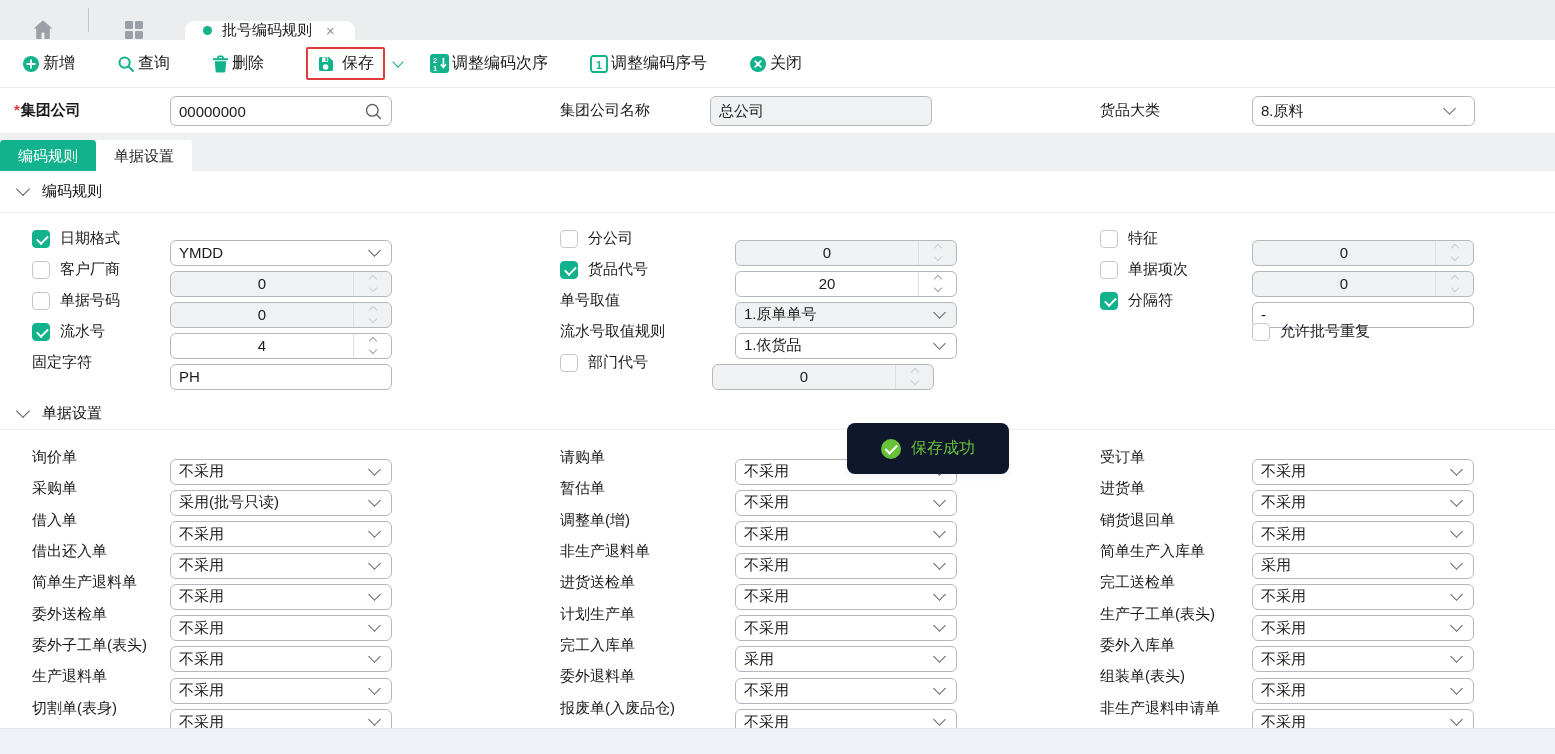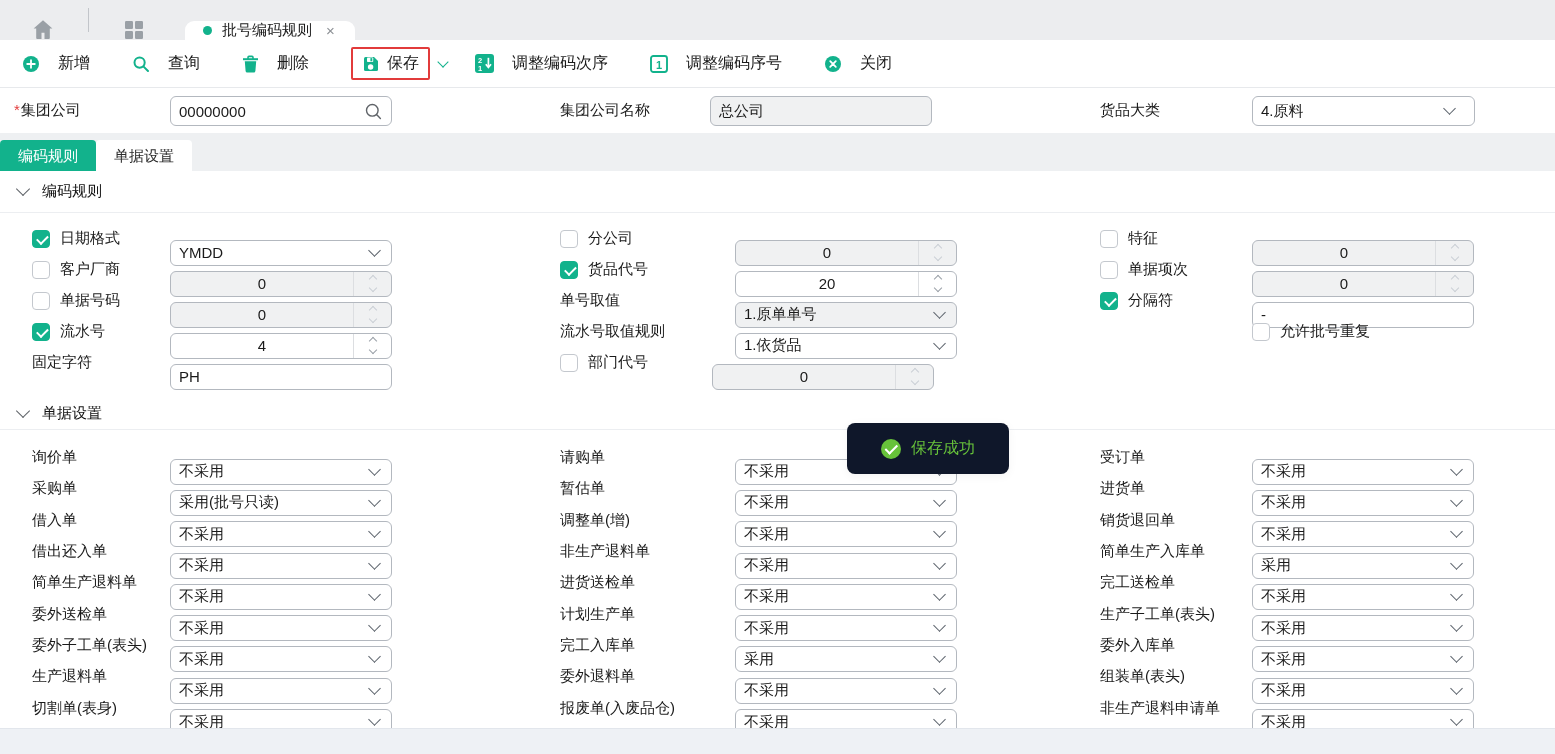--- a/index.html
+++ b/index.html
@@ -12,32 +12,32 @@
   .tb-home { margin-left:26px; }
   .tb-div { width:1px; height:24px; background:#c2c5ca; align-self:center; margin:0 28px; }
   .tb-grid { }
   .doc-tab { margin-left:34px; background:#fff; border-radius:9px 9px 0 0; display:flex; align-items:center; gap:10px; padding:0 18px; min-width:170px; cursor:pointer; }
   .tab-dot { width:9px; height:9px; border-radius:50%; background:#12b28c; }
   .tab-title { font-size:15px; color:#1a1a1a; }
   .tab-x { color:#8b8f94; font-size:15px; margin-left:4px; cursor:pointer; }
 
   
   .toolbar { height:48px; background:#fff; border-bottom:1px solid #e7e9ec; display:flex; align-items:center; padding-left:22px; }
-  .titem { display:flex; align-items:center; gap:18px; margin-right:42px; cursor:pointer; font-size:16px; }
+  .titem { display:flex; align-items:center; gap:3px; margin-right:42px; cursor:pointer; font-size:16px; }
   .savebox { display:flex; align-items:center; gap:7px; border:2px solid #e23b3b; border-radius:2px; padding:4px 9px; margin-right:5px; cursor:pointer; font-size:16px; }
   .save-caret { width:8px; height:8px; border-right:1.8px solid #12b28c; border-bottom:1.8px solid #12b28c; transform:rotate(45deg); margin:-4px 28px 0 4px; cursor:pointer; }
 
   
   .hform { height:45px; background:#fff; position:relative; }
   .hlabel { position:absolute; top:13px; font-size:15px; color:#1a1a1a; }
   .req { color:#e23b3b; margin-right:1px; }
   .hfield { position:absolute; top:8px; height:30px; border:1px solid #b3b8bf; border-radius:6px; background:#fff; display:flex; align-items:center; padding:0 8px; }
   .hfield.gray { background:#f0f1f2; }
   .hfield .hv { flex:1; }
-  .pos-l1 { left:14px; } .pos-f1 { left:170px; width:222px; }
+  .pos-l1 { left:14px;font-weight:bold; } .pos-f1 { left:170px; width:222px; }
   .pos-l2 { left:560px; } .pos-f2 { left:710px; width:222px; }
   .pos-l3 { left:1100px; } .pos-f3 { left:1252px; width:223px; }
 
   
   .tstrip { height:38px; background:#eef0f2; display:flex; align-items:flex-end; }
   .ptab { height:31px; line-height:31px; padding:0 18px; font-size:15px; border-radius:4px 4px 0 0; cursor:pointer; background:#fff; color:#2a2a2a; }
   .ptab.active { background:#12b28c; color:#fff; }
 
   
   .sec-hd { height:42px; display:flex; align-items:center; padding-left:18px; border-bottom:1px solid #eceef1; }
@@ -176,21 +176,21 @@
           <circle cx="8.3" cy="8.3" r="5.8" fill="none" stroke="#5f6368" stroke-width="1.4"></circle>
           <path d="M12.8 12.8l3.6 3.6" stroke="#5f6368" stroke-width="1.4" stroke-linecap="round"></path>
         </svg>
     </div>
     <span class="hlabel pos-l2">集团公司名称</span>
     <div class="hfield gray pos-f2">
       <span class="hv">总公司</span>
     </div>
     <span class="hlabel pos-l3">货品大类</span>
     <div class="hfield pos-f3">
-      <span class="hv">4.原料</span>
+      <span class="hv">8.原料</span>
       <span class="chevbox">
           <i class="chev"></i>
         </span>
     </div>
   </div>
 
   <div class="tstrip">
     <div class="ptab active">编码规则</div>
     <div class="ptab">单据设置</div>
   </div>

